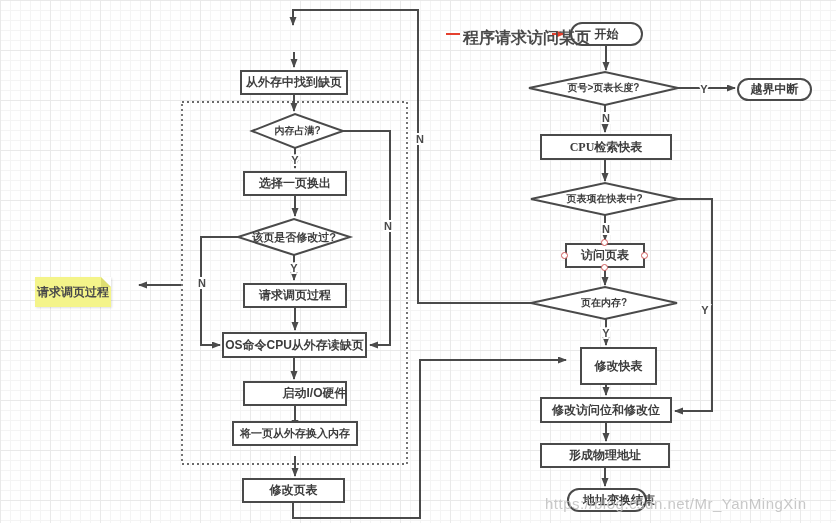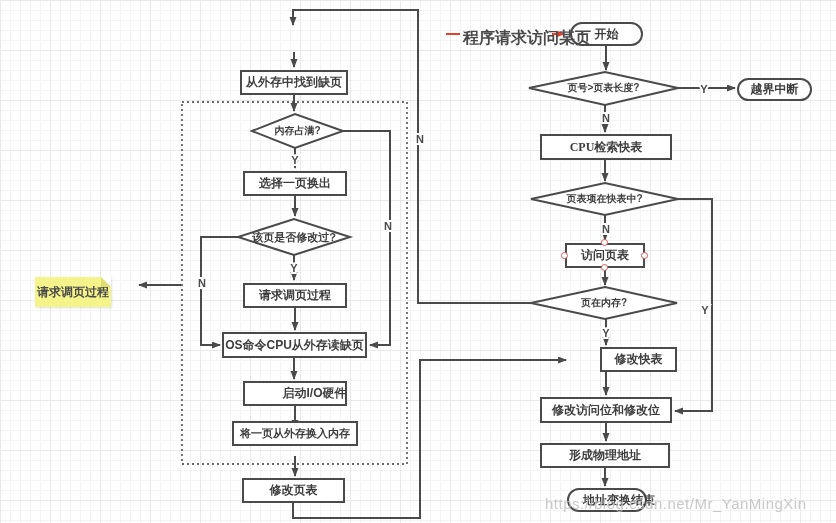--- a/index.html
+++ b/index.html
@@ -128,21 +128,21 @@
   <div class="node small" style="left:232px;top:421px;width:126px;height:25px;">将一页从外存换入内存</div>
   <div class="node" style="left:242px;top:478px;width:103px;height:25px;">修改页表</div>
 
   <div class="node terminal" style="left:570px;top:22px;width:73px;height:24px;">开始</div>
   <div class="dlabel" style="left:529px;top:77px;width:149px;height:22px;">页号&gt;页表长度?</div>
   <div class="node terminal" style="left:737px;top:78px;width:75px;height:23px;">越界中断</div>
   <div class="node" style="left:540px;top:134px;width:132px;height:26px;font-family:Liberation Serif, serif;">CPU检索快表</div>
   <div class="dlabel" style="left:531px;top:188px;width:147px;height:22px;">页表项在快表中?</div>
   <div class="node" style="left:565px;top:243px;width:80px;height:25px;">访问页表</div>
   <div class="dlabel" style="left:531px;top:292px;width:146px;height:22px;">页在内存?</div>
-  <div class="node" style="left:600px;top:347px;width:77px;height:25px;">修改快表</div>
+  <div class="node" style="left:580px;top:347px;width:77px;height:38px;">修改快表</div>
   <div class="node" style="left:540px;top:397px;width:132px;height:26px;">修改访问位和修改位</div>
   <div class="node" style="left:540px;top:443px;width:130px;height:25px;">形成物理地址</div>
   <div class="node terminal" style="left:567px;top:488px;width:80px;height:24px;padding-left:24px;">地址变换结束</div>
 
   <div class="handle" style="left:601px;top:239px;"></div>
   <div class="handle" style="left:601px;top:264px;"></div>
   <div class="handle" style="left:561px;top:252px;"></div>
   <div class="handle" style="left:641px;top:252px;"></div>
 
   <div class="note">

